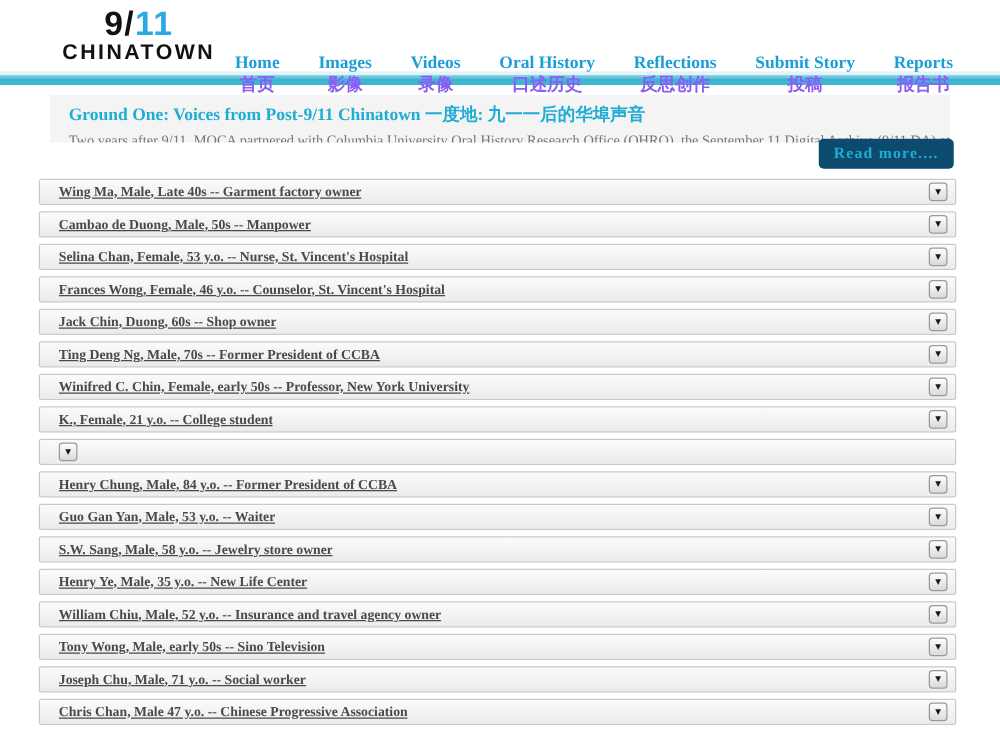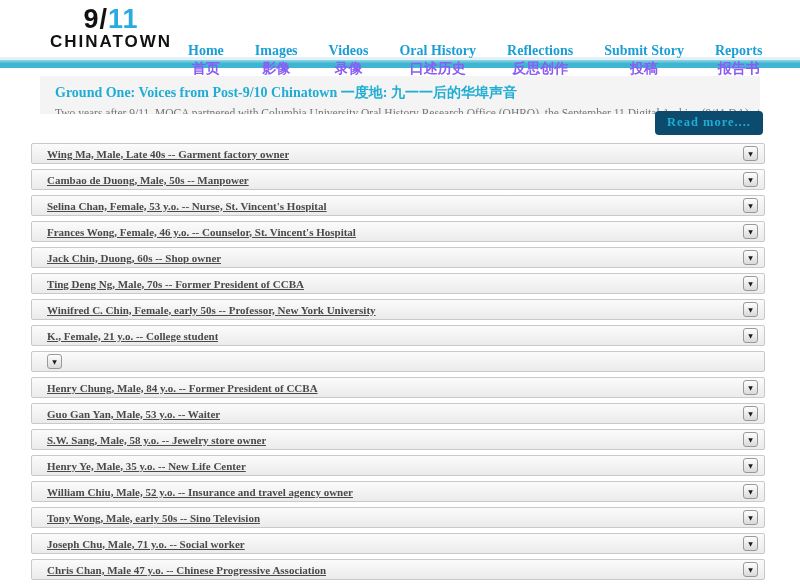--- a/index.html
+++ b/index.html
@@ -89,21 +89,21 @@
       <div class="nav-zh">报告书</div>
     </div>
   </nav>
 </div>
 
 <div class="bar-light"></div>
 <div class="bar-teal"></div>
 
 <div class="content">
   <div class="intro-panel">
-    <div class="intro-title">Ground One: Voices from Post-9/10 Chinatown 一度地: 九一一后的华埠声音</div>
+    <div class="intro-title">Ground One: Voices from Post-9/11 Chinatown 一度地: 九一一后的华埠声音</div>
     <div class="intro-desc">Two years after 9/11, MOCA partnered with Columbia University Oral History Research Office (OHRO), the September 11 Digital Archive (9/11 DA) at the Graduate</div>
   </div>
   <button class="read-more">Read more....</button>
 
   <div class="list">
 
     <div class="row">
       <span class="row-label">Wing Ma, Male, Late 40s -- Garment factory owner</span>
       <button class="dd">
           <span class="dd-glyph">▼</span>

